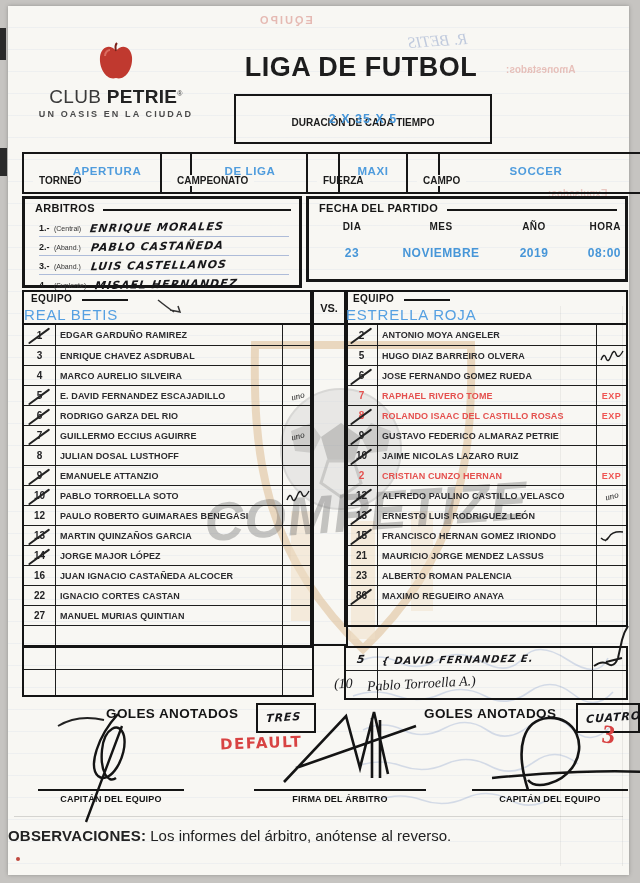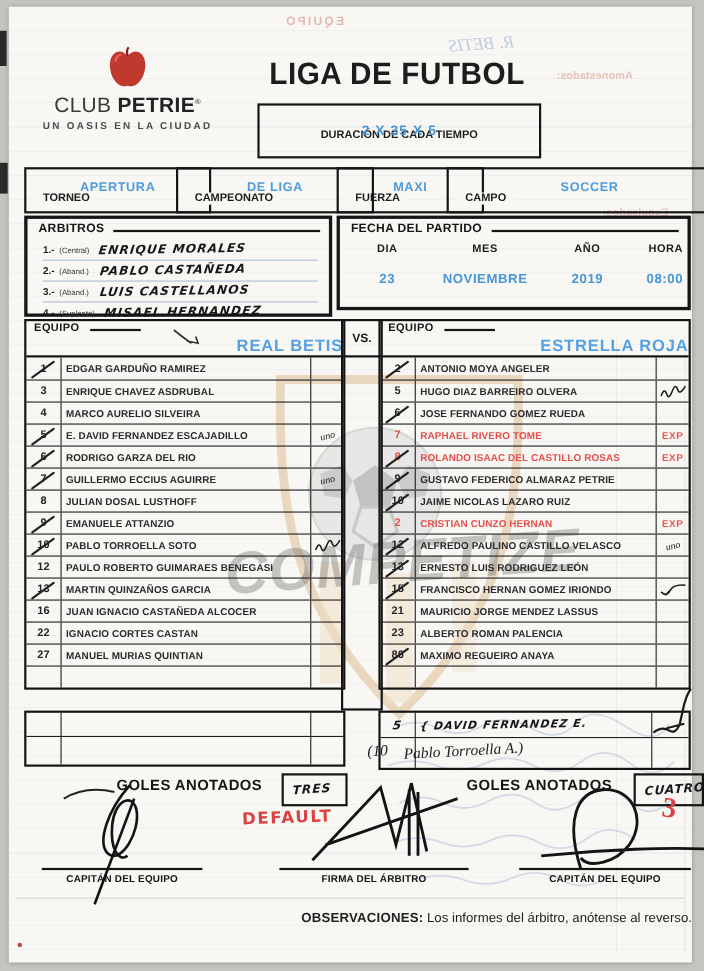--- a/index.html
+++ b/index.html
@@ -46,22 +46,22 @@
       color:#17171a;display:inline-block;transform:skewX(-8deg) rotate(-1deg);letter-spacing:1px;}
   .date-col{position:absolute;top:22px;width:70px;text-align:center;}
   .date-label{font-size:10px;font-weight:bold;color:#1c1c1c;letter-spacing:0.5px;}
   .date-value{margin-top:14px;font-size:12px;font-weight:bold;color:#4796d8;letter-spacing:0.5px;}
 
   
   .roster{position:absolute;border:2.6px solid #141414;}
   .roster-head{position:relative;height:31px;border-bottom:2.2px solid #141414;}
   .equipo-label{position:absolute;top:1px;left:7px;font-size:10px;font-weight:bold;letter-spacing:0.4px;color:#161616;}
   .equipo-dash{position:absolute;top:7px;left:58px;width:46px;height:1.8px;background:#161616;}
-  .team-name{position:absolute;bottom:0px;left:0;right:0;text-align:right;font-size:15px;
-      font-weight:bold;color:#55a0e2;letter-spacing:0.8px;}
+  .team-name{position:absolute;bottom:0px;left:0;right:0;text-align:left;font-size:15px;
+      font-weight:normal;color:#55a0e2;letter-spacing:0.8px;}
   .t-row{display:flex;height:20px;border-top:1.6px solid #1e1e1e;box-sizing:border-box;}
   .t-row:first-child{border-top:none;}
   .cell{display:flex;align-items:center;box-sizing:border-box;}
   .c-num{width:32px;justify-content:center;font-size:10px;font-weight:bold;color:#232325;
       border-right:1.6px solid #1e1e1e;position:relative;}
   .c-num.crossed::after{content:"";position:absolute;left:2px;top:50%;width:26px;height:1.8px;
       background:#222;transform:rotate(-36deg);border-radius:2px;}
   .c-name{flex:1;padding:0 4px;font-size:9px;font-weight:bold;color:#2b2b2e;letter-spacing:0.1px;
       white-space:nowrap;overflow:hidden;}
   .c-mark{width:30px;border-left:1.6px solid #1e1e1e;justify-content:center;position:relative;}
@@ -82,21 +82,21 @@
   .goles-value{font-family:"DejaVu Sans", sans-serif;font-weight:bold;font-style:italic;
       font-size:11px;color:#17171a;display:inline-block;transform:rotate(-4deg) skewX(-6deg);
       margin:6px 0 0 8px;letter-spacing:1px;}
   .hand-script{font-family:"Liberation Serif", serif;font-style:italic;color:#1b1b1e;}
 
   
   .sig-line{position:absolute;height:2px;background:#141414;}
   .sig-label{position:absolute;font-size:9px;font-weight:bold;color:#141414;letter-spacing:0.2px;}
   .red-hand{position:absolute;font-family:"DejaVu Sans", sans-serif;font-weight:bold;
       color:#d84343;letter-spacing:1.5px;}
-  .obs-line{position:absolute;left:0;right:0;text-align:right;font-size:12px;color:#222;}
+  .obs-line{position:absolute;left:0;right:0;text-align:left;font-size:15px;color:#222;}
   .obs-line b{letter-spacing:0.2px;}
   .thin-rule{position:absolute;background:rgba(0,0,0,0.28);}
 
   
   .wm-text{position:absolute;left:196px;top:474px;font-size:54px;font-weight:bold;font-style:italic;
       color:rgba(95,95,95,0.34);letter-spacing:1px;transform:rotate(-4deg);white-space:nowrap;}
   .bleed{position:absolute;transform:scaleX(-1);opacity:0.45;white-space:nowrap;}
   .bleed-red{color:#d07066;font-weight:bold;}
   .bleed-blue{color:#7e95c4;font-family:"Liberation Serif", serif;font-style:italic;}
   svg{display:block;}
@@ -287,20 +287,25 @@
               <div class="cell c-num">12</div>
               <div class="cell c-name">PAULO ROBERTO GUIMARAES BENEGASI</div>
               <div class="cell c-mark"></div>
             </div>
             <div class="t-row">
               <div class="cell c-num crossed">13</div>
               <div class="cell c-name">MARTIN QUINZAÑOS GARCIA</div>
               <div class="cell c-mark"></div>
             </div>
             <div class="t-row">
+              <div class="cell c-num crossed">14</div>
+              <div class="cell c-name">JORGE MAJOR LÓPEZ</div>
+              <div class="cell c-mark"></div>
+            </div>
+            <div class="t-row">
               <div class="cell c-num">16</div>
               <div class="cell c-name">JUAN IGNACIO CASTAÑEDA ALCOCER</div>
               <div class="cell c-mark"></div>
             </div>
             <div class="t-row">
               <div class="cell c-num">22</div>
               <div class="cell c-name">IGNACIO CORTES CASTAN</div>
               <div class="cell c-mark"></div>
             </div>
             <div class="t-row">

